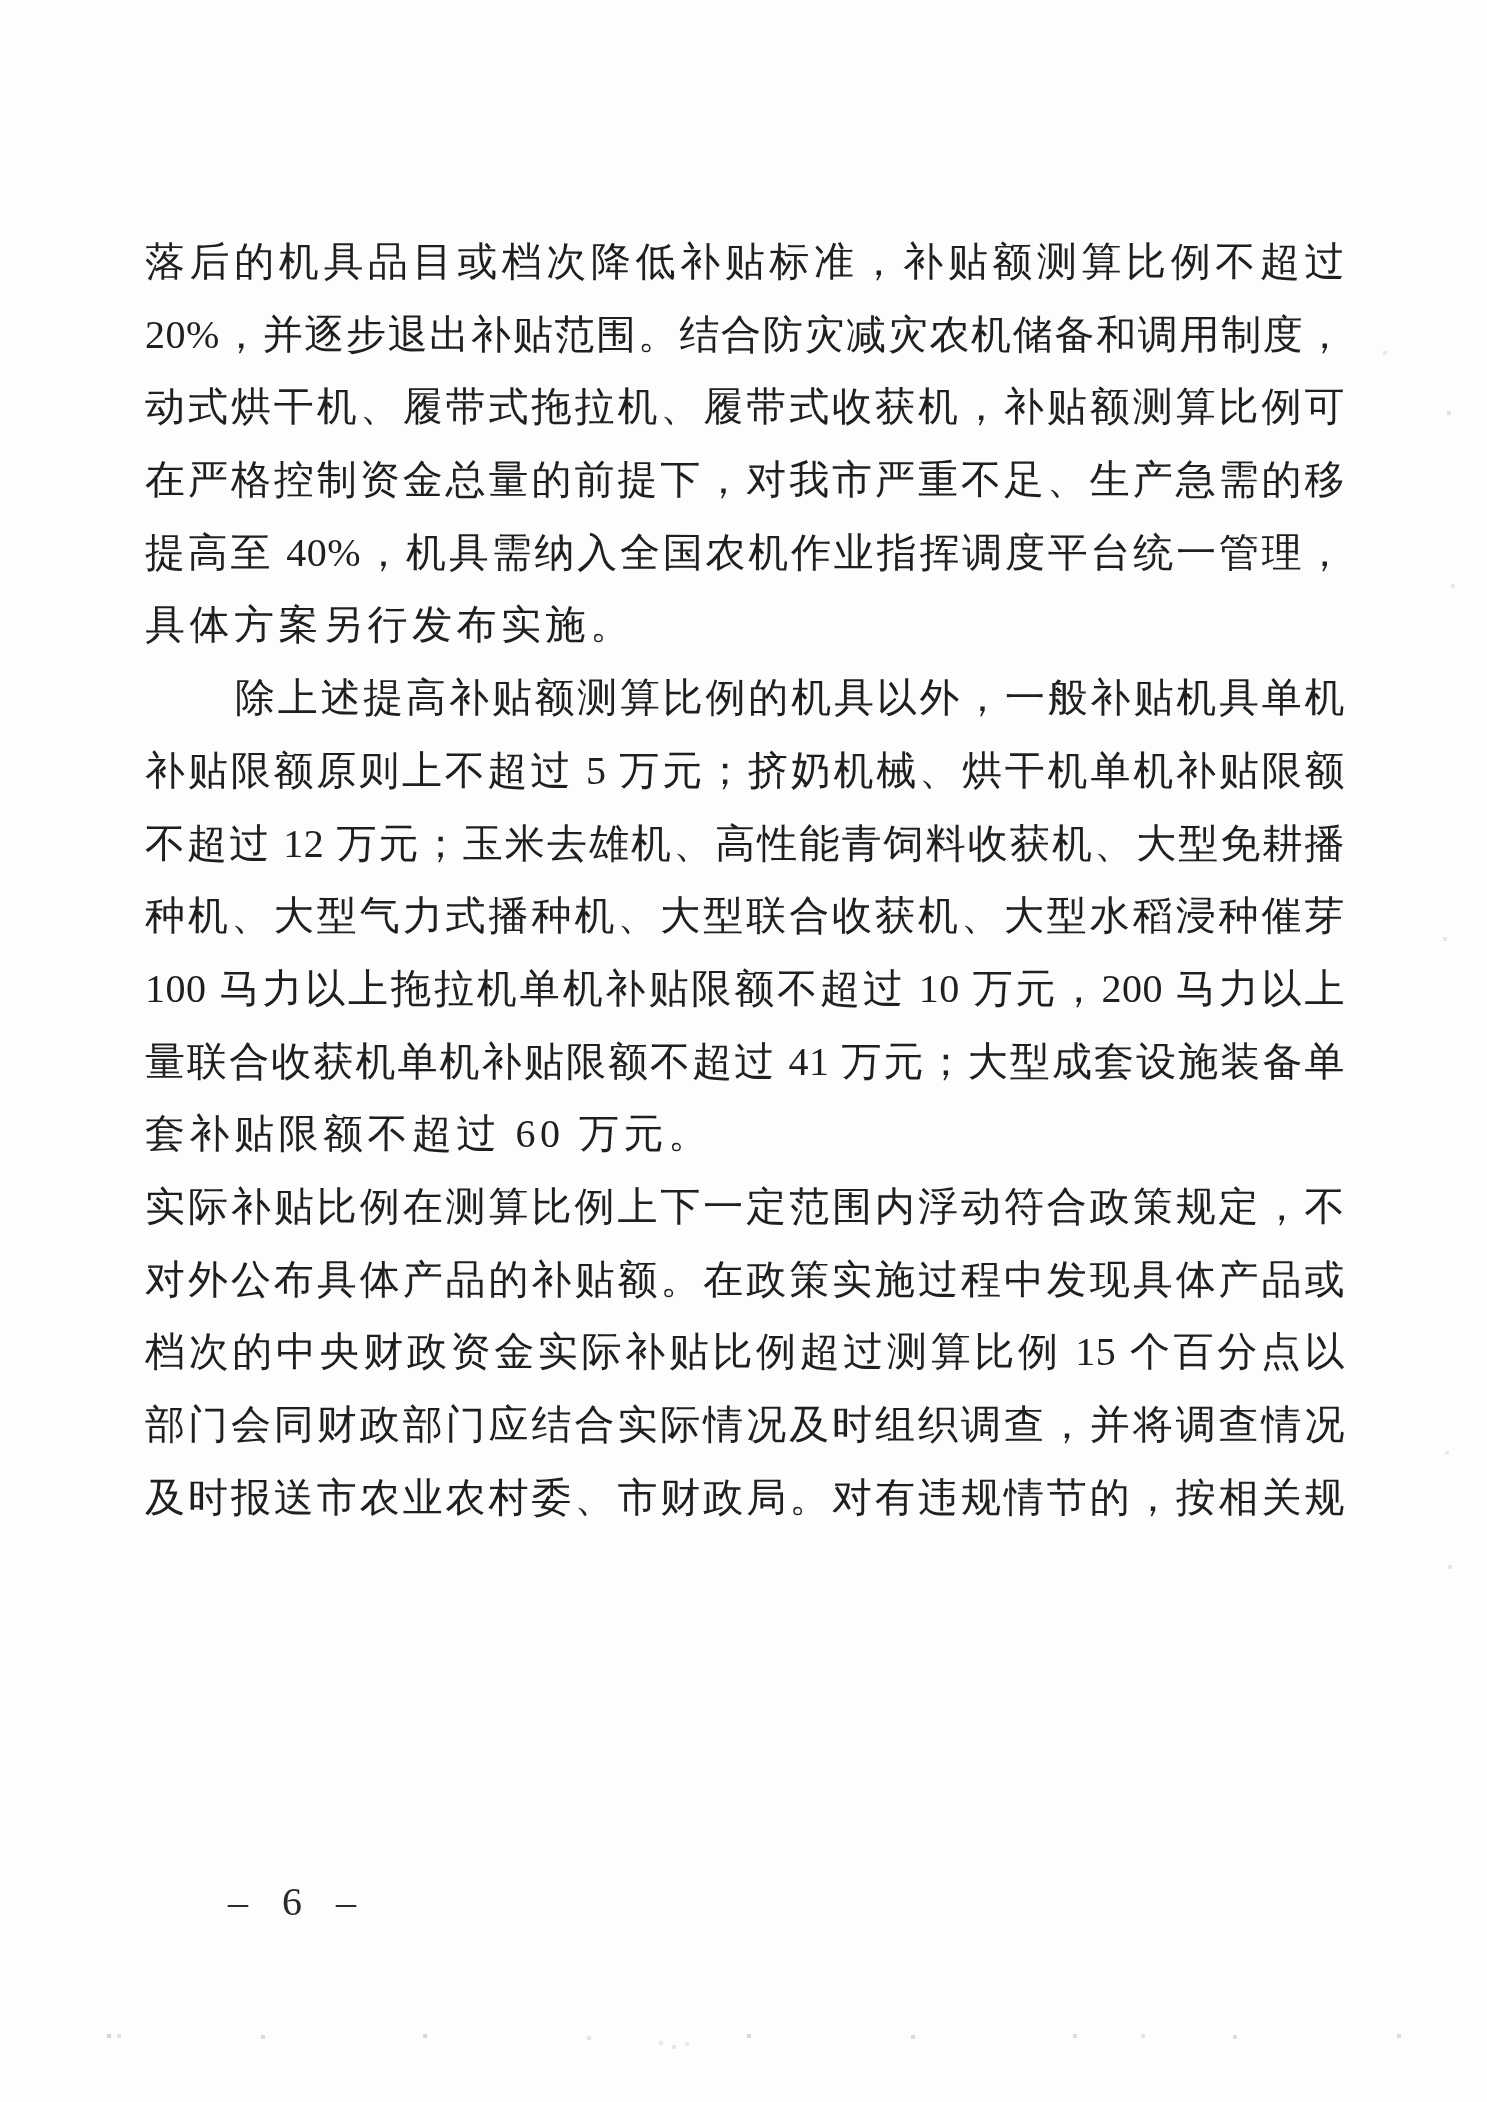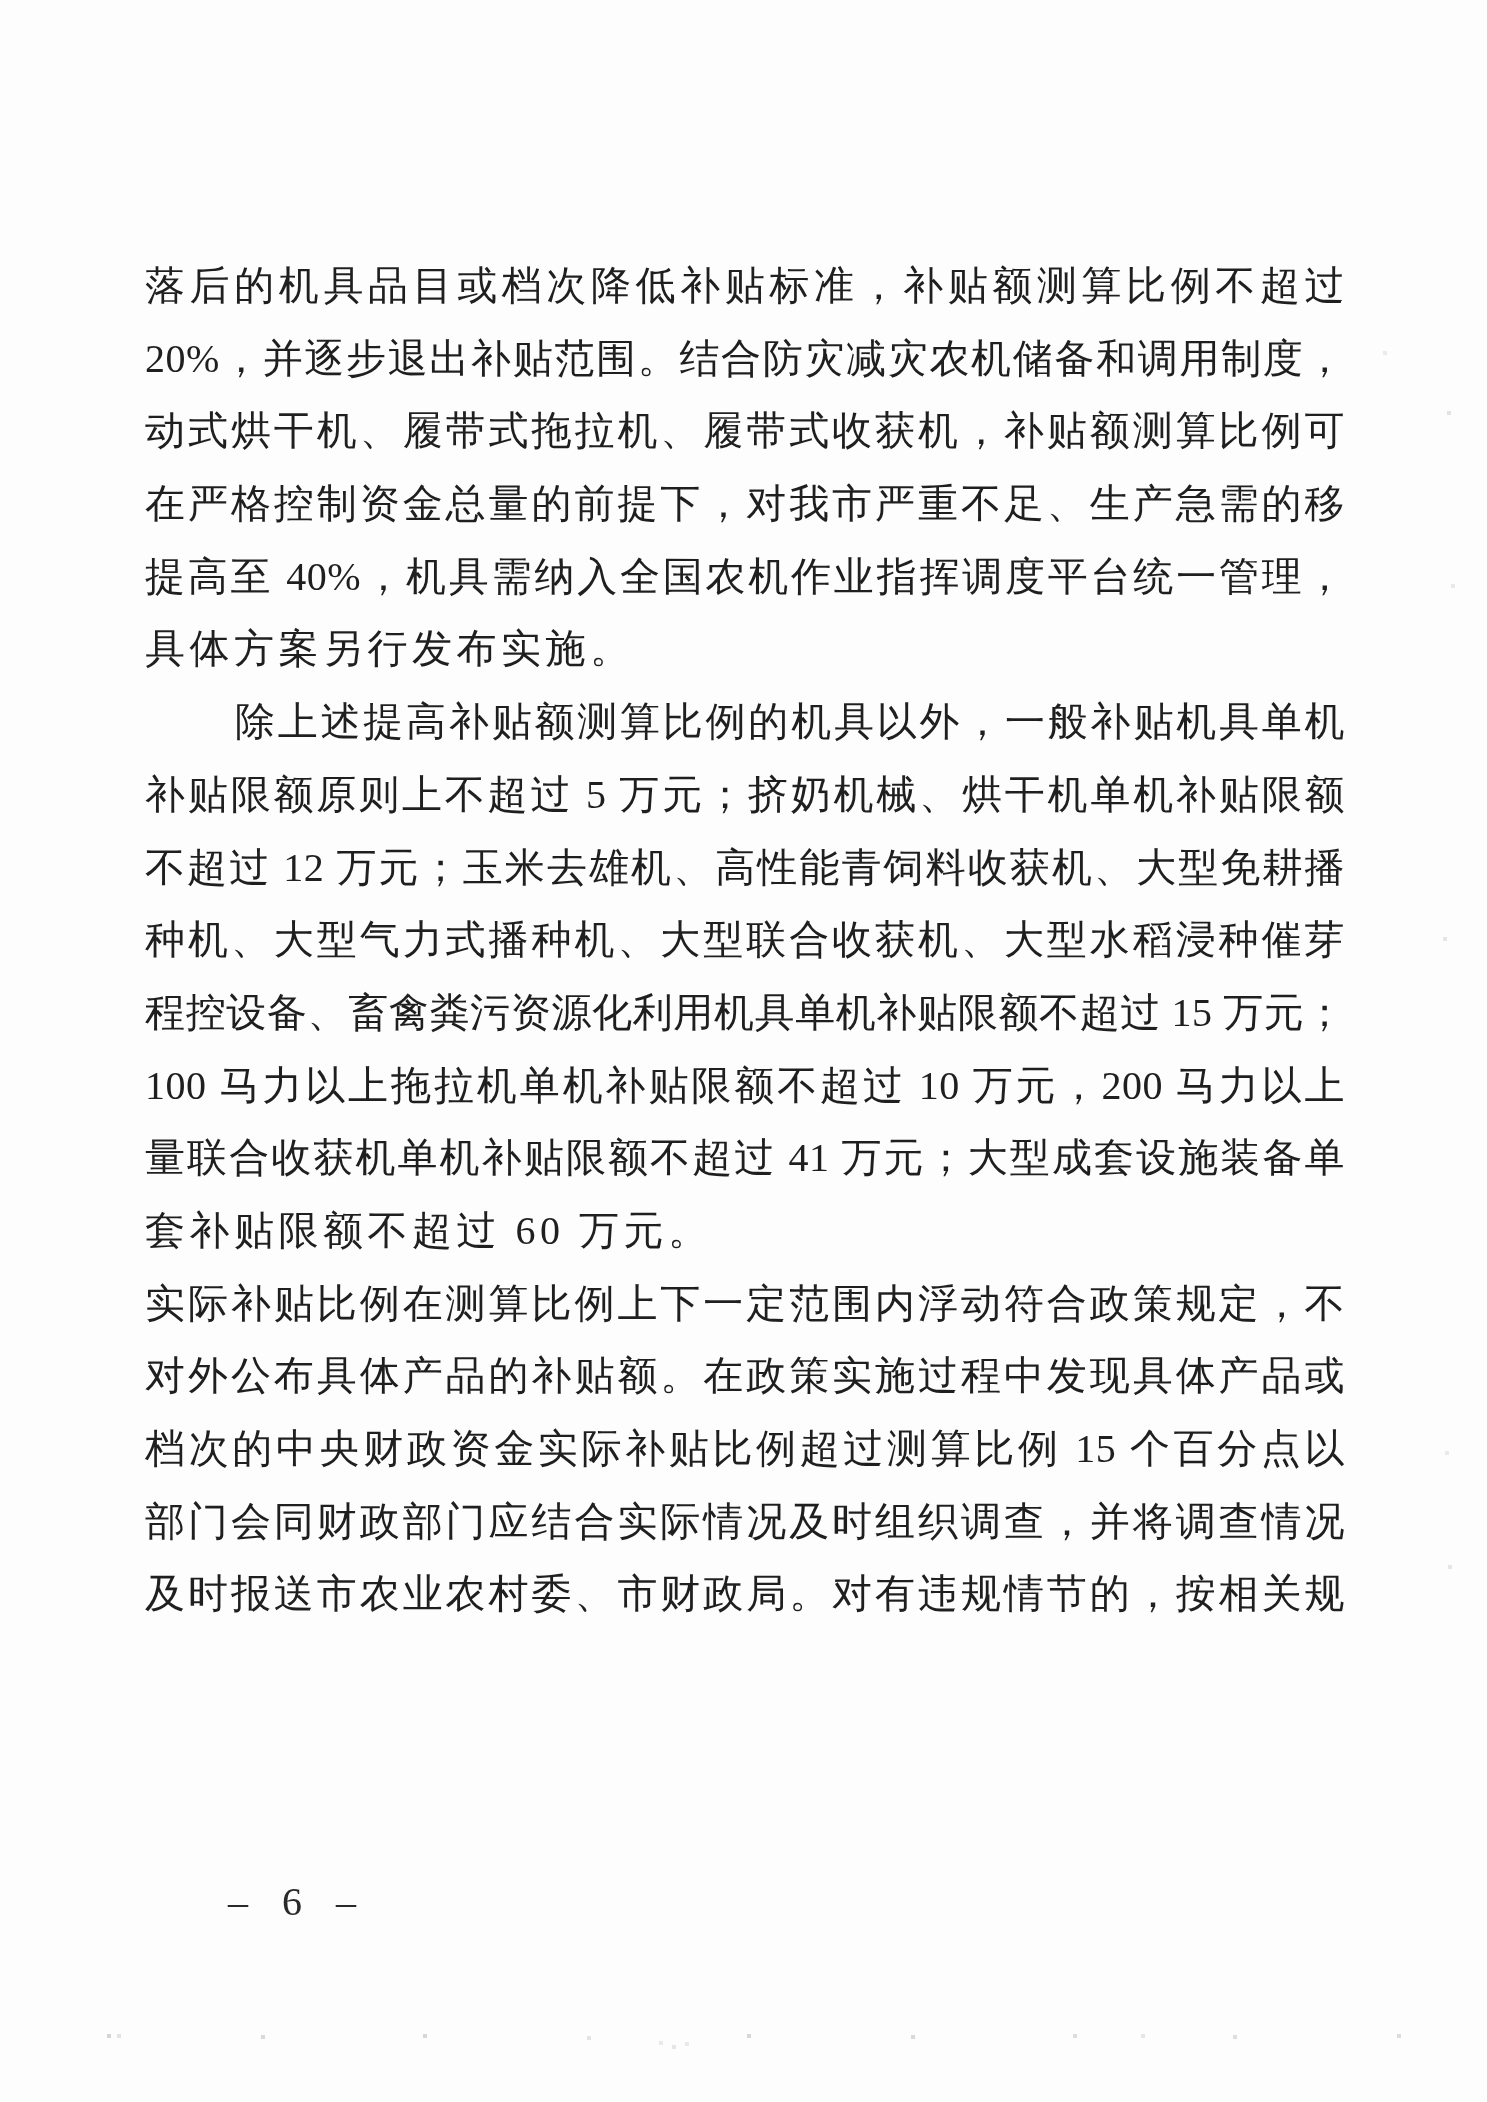--- a/index.html
+++ b/index.html
@@ -13,21 +13,21 @@
     height: 2102px;
     margin: 0 auto;
     background: #fdfdfd;
     overflow: hidden;
     font-family: "Liberation Serif", "DejaVu Serif", serif;
     color: #1f1f1f;
   }
   .textblock {
     position: absolute;
     left: 145px;
-    top: 250px;
+    top: 226px;
     width: 1200px;
   }
   .line {
     font-size: 40px;
     line-height: 72.7px;
     height: 72.7px;
     white-space: nowrap;
     text-align: justify;
     text-align-last: justify;
     letter-spacing: 0.5px;
@@ -88,21 +88,20 @@
     <div class="line">落后的机具品目或档次降低补贴标准，补贴额测算比例不超过</div>
     <div class="line">20%，并逐步退出补贴范围。结合防灾减灾农机储备和调用制度，</div>
     <div class="line">动式烘干机、履带式拖拉机、履带式收获机，补贴额测算比例可</div>
     <div class="line">在严格控制资金总量的前提下，对我市严重不足、生产急需的移</div>
     <div class="line">提高至 40%，机具需纳入全国农机作业指挥调度平台统一管理，</div>
     <div class="line end">具体方案另行发布实施。</div>
     <div class="line indent">除上述提高补贴额测算比例的机具以外，一般补贴机具单机</div>
     <div class="line">补贴限额原则上不超过 5 万元；挤奶机械、烘干机单机补贴限额</div>
     <div class="line">不超过 12 万元；玉米去雄机、高性能青饲料收获机、大型免耕播</div>
     <div class="line">种机、大型气力式播种机、大型联合收获机、大型水稻浸种催芽</div>
-    <div class="line">程控设备、畜禽粪污资源化利用机具单机补贴限额不超过 15 万元；</div>
     <div class="line">100 马力以上拖拉机单机补贴限额不超过 10 万元，200 马力以上</div>
     <div class="line">量联合收获机单机补贴限额不超过 41 万元；大型成套设施装备单</div>
     <div class="line end">套补贴限额不超过 60 万元。</div>
     <div class="line">实际补贴比例在测算比例上下一定范围内浮动符合政策规定，不</div>
     <div class="line">对外公布具体产品的补贴额。在政策实施过程中发现具体产品或</div>
     <div class="line">档次的中央财政资金实际补贴比例超过测算比例 15 个百分点以</div>
     <div class="line">部门会同财政部门应结合实际情况及时组织调查，并将调查情况</div>
     <div class="line">及时报送市农业农村委、市财政局。对有违规情节的，按相关规</div>
   </div>
 

